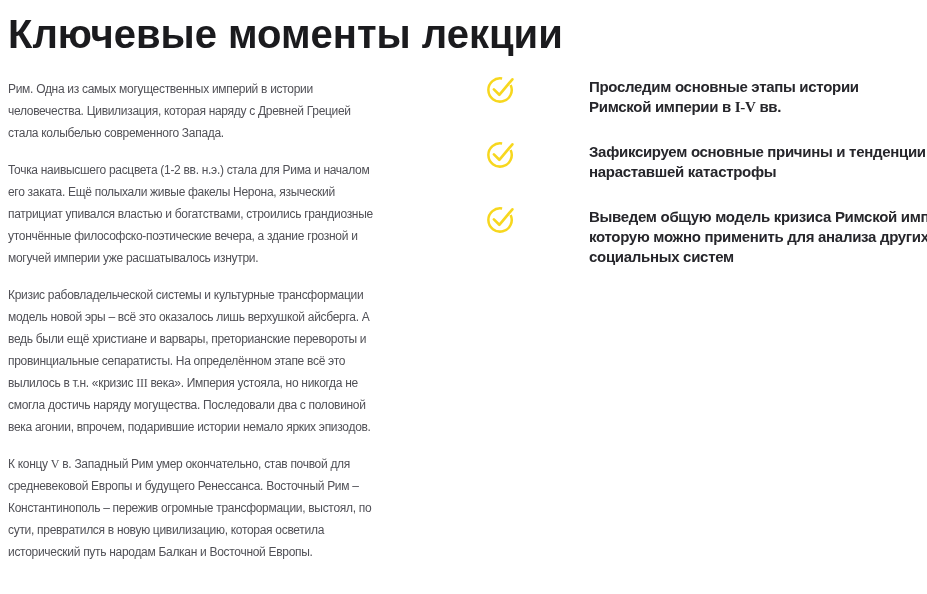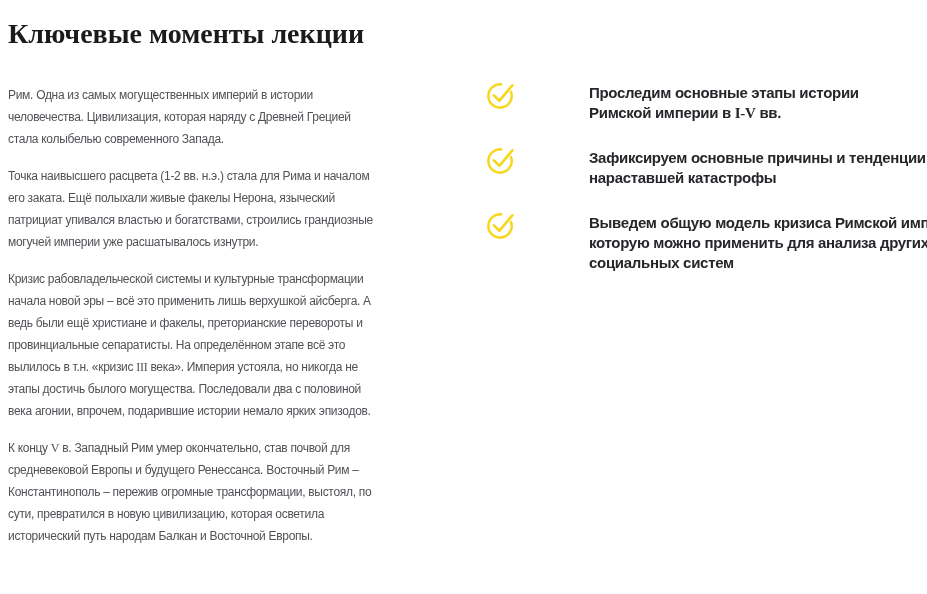--- a/index.html
+++ b/index.html
@@ -12,27 +12,27 @@
   *{box-sizing:border-box;}
   html,body{margin:0;padding:0;}
   body{
     width:927px;height:594px;overflow:hidden;
     background:var(--background);
     font-family:"Liberation Sans","DejaVu Sans",sans-serif;
     -webkit-font-smoothing:antialiased;
   }
   .page{padding:14px 8px 0 8px;}
   h1.title{
-    font-family:Liberation Serif, serif;
+    font-family:Liberation Sans, sans-serif;
     font-weight:700;
-    font-size:28px;
+    font-size:40px;
     line-height:40px;
     letter-spacing:0;
     color:var(--title-text);
-    margin:0 0 30px 0;
+    margin:0 0 24px 0;
   }
   .columns{display:flex;align-items:flex-start;}
   .left-col{width:465px;flex:none;}
   .right-col{flex:1;margin-left:14px;margin-top:-3px;}
   .paragraph{margin:0 0 15px 0;}
   .line{
     font-size:12px;
     line-height:22px;
     letter-spacing:-0.3px;
     color:var(--body-text);
@@ -69,29 +69,30 @@
     <div class="left-col">
       <div class="paragraph">
         <div class="line roman-host">Рим. Одна из самых могущественных империй в истории</div>
         <div class="line roman-host">человечества. Цивилизация, которая наряду с Древней Грецией</div>
         <div class="line roman-host">стала колыбелью современного Запада.</div>
       </div>
       <div class="paragraph">
         <div class="line roman-host">Точка наивысшего расцвета (1-2 вв. н.э.) стала для Рима и началом</div>
         <div class="line roman-host">его заката. Ещё полыхали живые факелы Нерона, языческий</div>
         <div class="line roman-host">патрициат упивался властью и богатствами, строились грандиозные</div>
+        <div class="line roman-host">утончённые философско-поэтические вечера, а здание грозной и</div>
         <div class="line roman-host">могучей империи уже расшатывалось изнутри.</div>
       </div>
       <div class="paragraph">
         <div class="line roman-host">Кризис рабовладельческой системы и культурные трансформации</div>
-        <div class="line roman-host">начала новой эры – всё это применить лишь верхушкой айсберга. А</div>
-        <div class="line roman-host">ведь были ещё христиане и факелы, преторианские перевороты и</div>
+        <div class="line roman-host">модель новой эры – всё это оказалось лишь верхушкой айсберга. А</div>
+        <div class="line roman-host">ведь были ещё христиане и варвары, преторианские перевороты и</div>
         <div class="line roman-host">провинциальные сепаратисты. На определённом этапе всё это</div>
         <div class="line roman-host">вылилось в т.н. «кризис <span class="serif">III</span> века». Империя устояла, но никогда не</div>
-        <div class="line roman-host">этапы достичь былого могущества. Последовали два с половиной</div>
+        <div class="line roman-host">смогла достичь наряду могущества. Последовали два с половиной</div>
         <div class="line roman-host">века агонии, впрочем, подарившие истории немало ярких эпизодов.</div>
       </div>
       <div class="paragraph">
         <div class="line roman-host">К концу <span class="serif">V</span> в. Западный Рим умер окончательно, став почвой для</div>
         <div class="line roman-host">средневековой Европы и будущего Ренессанса. Восточный Рим –</div>
         <div class="line roman-host">Константинополь – пережив огромные трансформации, выстоял, по</div>
         <div class="line roman-host">сути, превратился в новую цивилизацию, которая осветила</div>
         <div class="line roman-host">исторический путь народам Балкан и Восточной Европы.</div>
       </div>
     </div>

